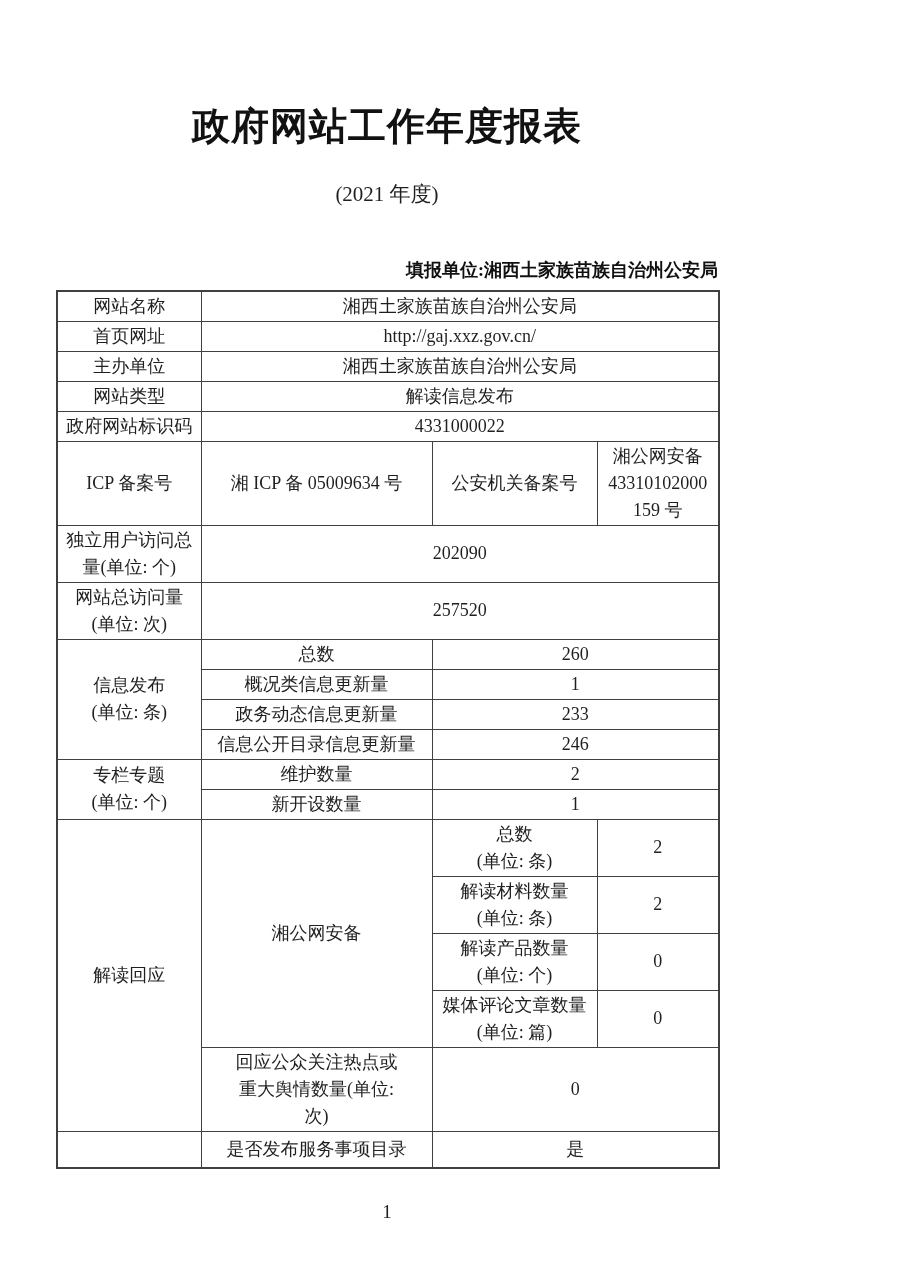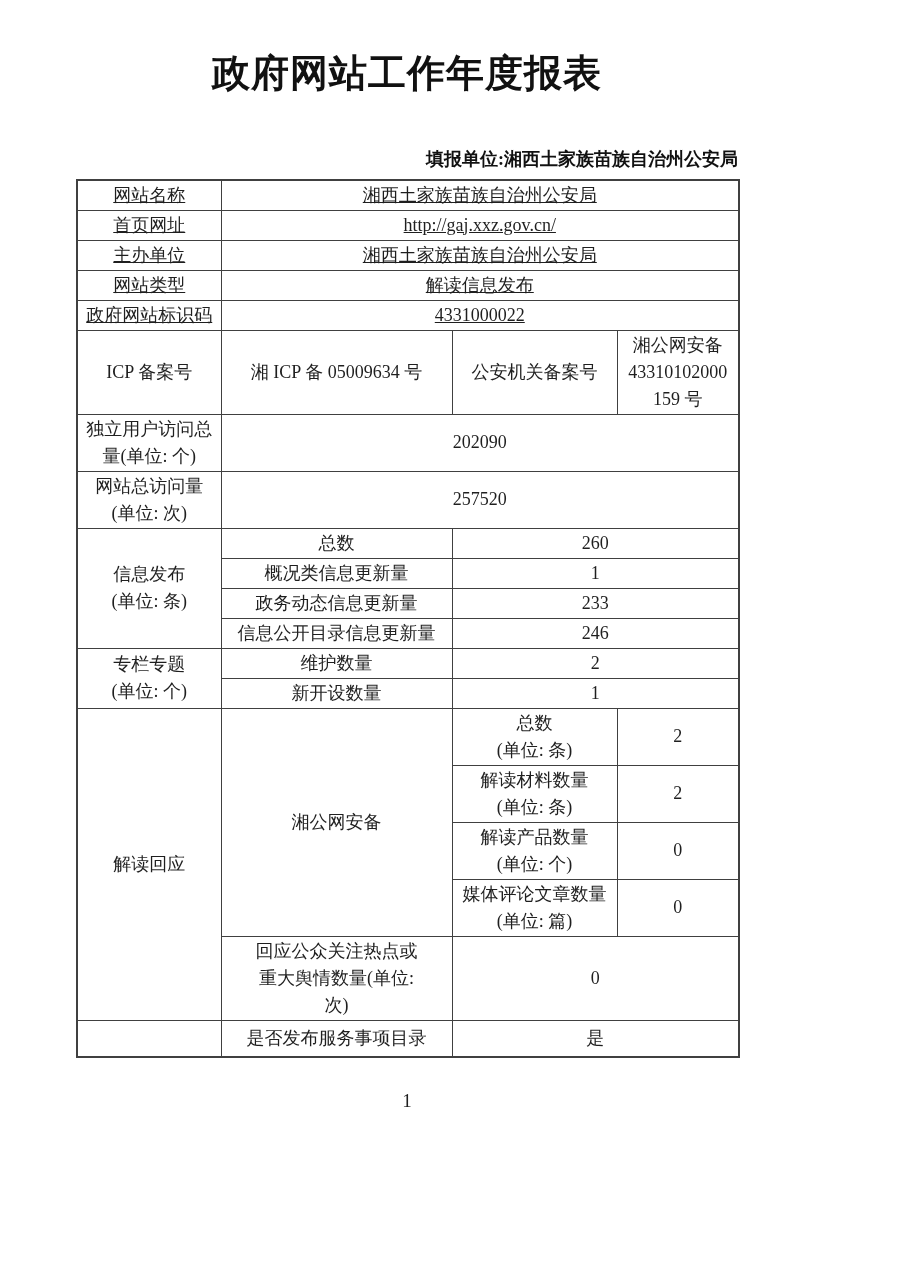--- a/index.html
+++ b/index.html
@@ -9,22 +9,22 @@
   }
   body {
     width: 900px;
     height: 1273px;
     font-family: "Liberation Serif", "DejaVu Serif", serif;
     color: #1f1f1f;
     overflow: hidden;
   }
   .page {
     width: 662px;
-    margin-left: 76px;
-    padding-top: 51px;
+    margin-left: 56px;
+    padding-top: 104px;
     box-sizing: border-box;
   }
   .doc-title {
     margin: 0;
     text-align: center;
     font-family: "Liberation Sans", "DejaVu Sans", sans-serif;
     font-weight: 700;
     font-size: 38px;
     line-height: 1.2;
     letter-spacing: 1px;
@@ -54,21 +54,21 @@
     border: 1px solid #404040;
     text-align: center;
     vertical-align: middle;
     padding: 1px 4px;
     font-size: 18px;
     line-height: 1.5;
     white-space: pre-line;
     overflow: hidden;
     color: #1f1f1f;
   }
-  tr.h32  { height: 20px; text-decoration: underline; }
+  tr.h32  { height: 20px; }
   tr.h78  { height: 78px; }
   tr.h53  { height: 53px; }
   tr.h57  { height: 57px; }
   tr.h30  { height: 30px; }
   tr.h51  { height: 51px; }
   tr.h80  { height: 80px; }
   tr.h37  { height: 37px; }
   .page-number {
     margin-top: 32px;
     text-align: center;
@@ -76,20 +76,21 @@
     color: #1f1f1f;
   }
 </style>
 </head>
 <body>
 
 <div class="page">
 
   <h1 class="doc-title">政府网站工作年度报表</h1>
 
+  <div class="doc-subtitle">(2021 年度)</div>
 
   <div class="filing-unit">填报单位:湘西土家族苗族自治州公安局</div>
 
   <table class="report">
     <colgroup>
       <col style="width:144px">
       <col style="width:231px">
       <col style="width:165px">
       <col style="width:122px">
     </colgroup>

